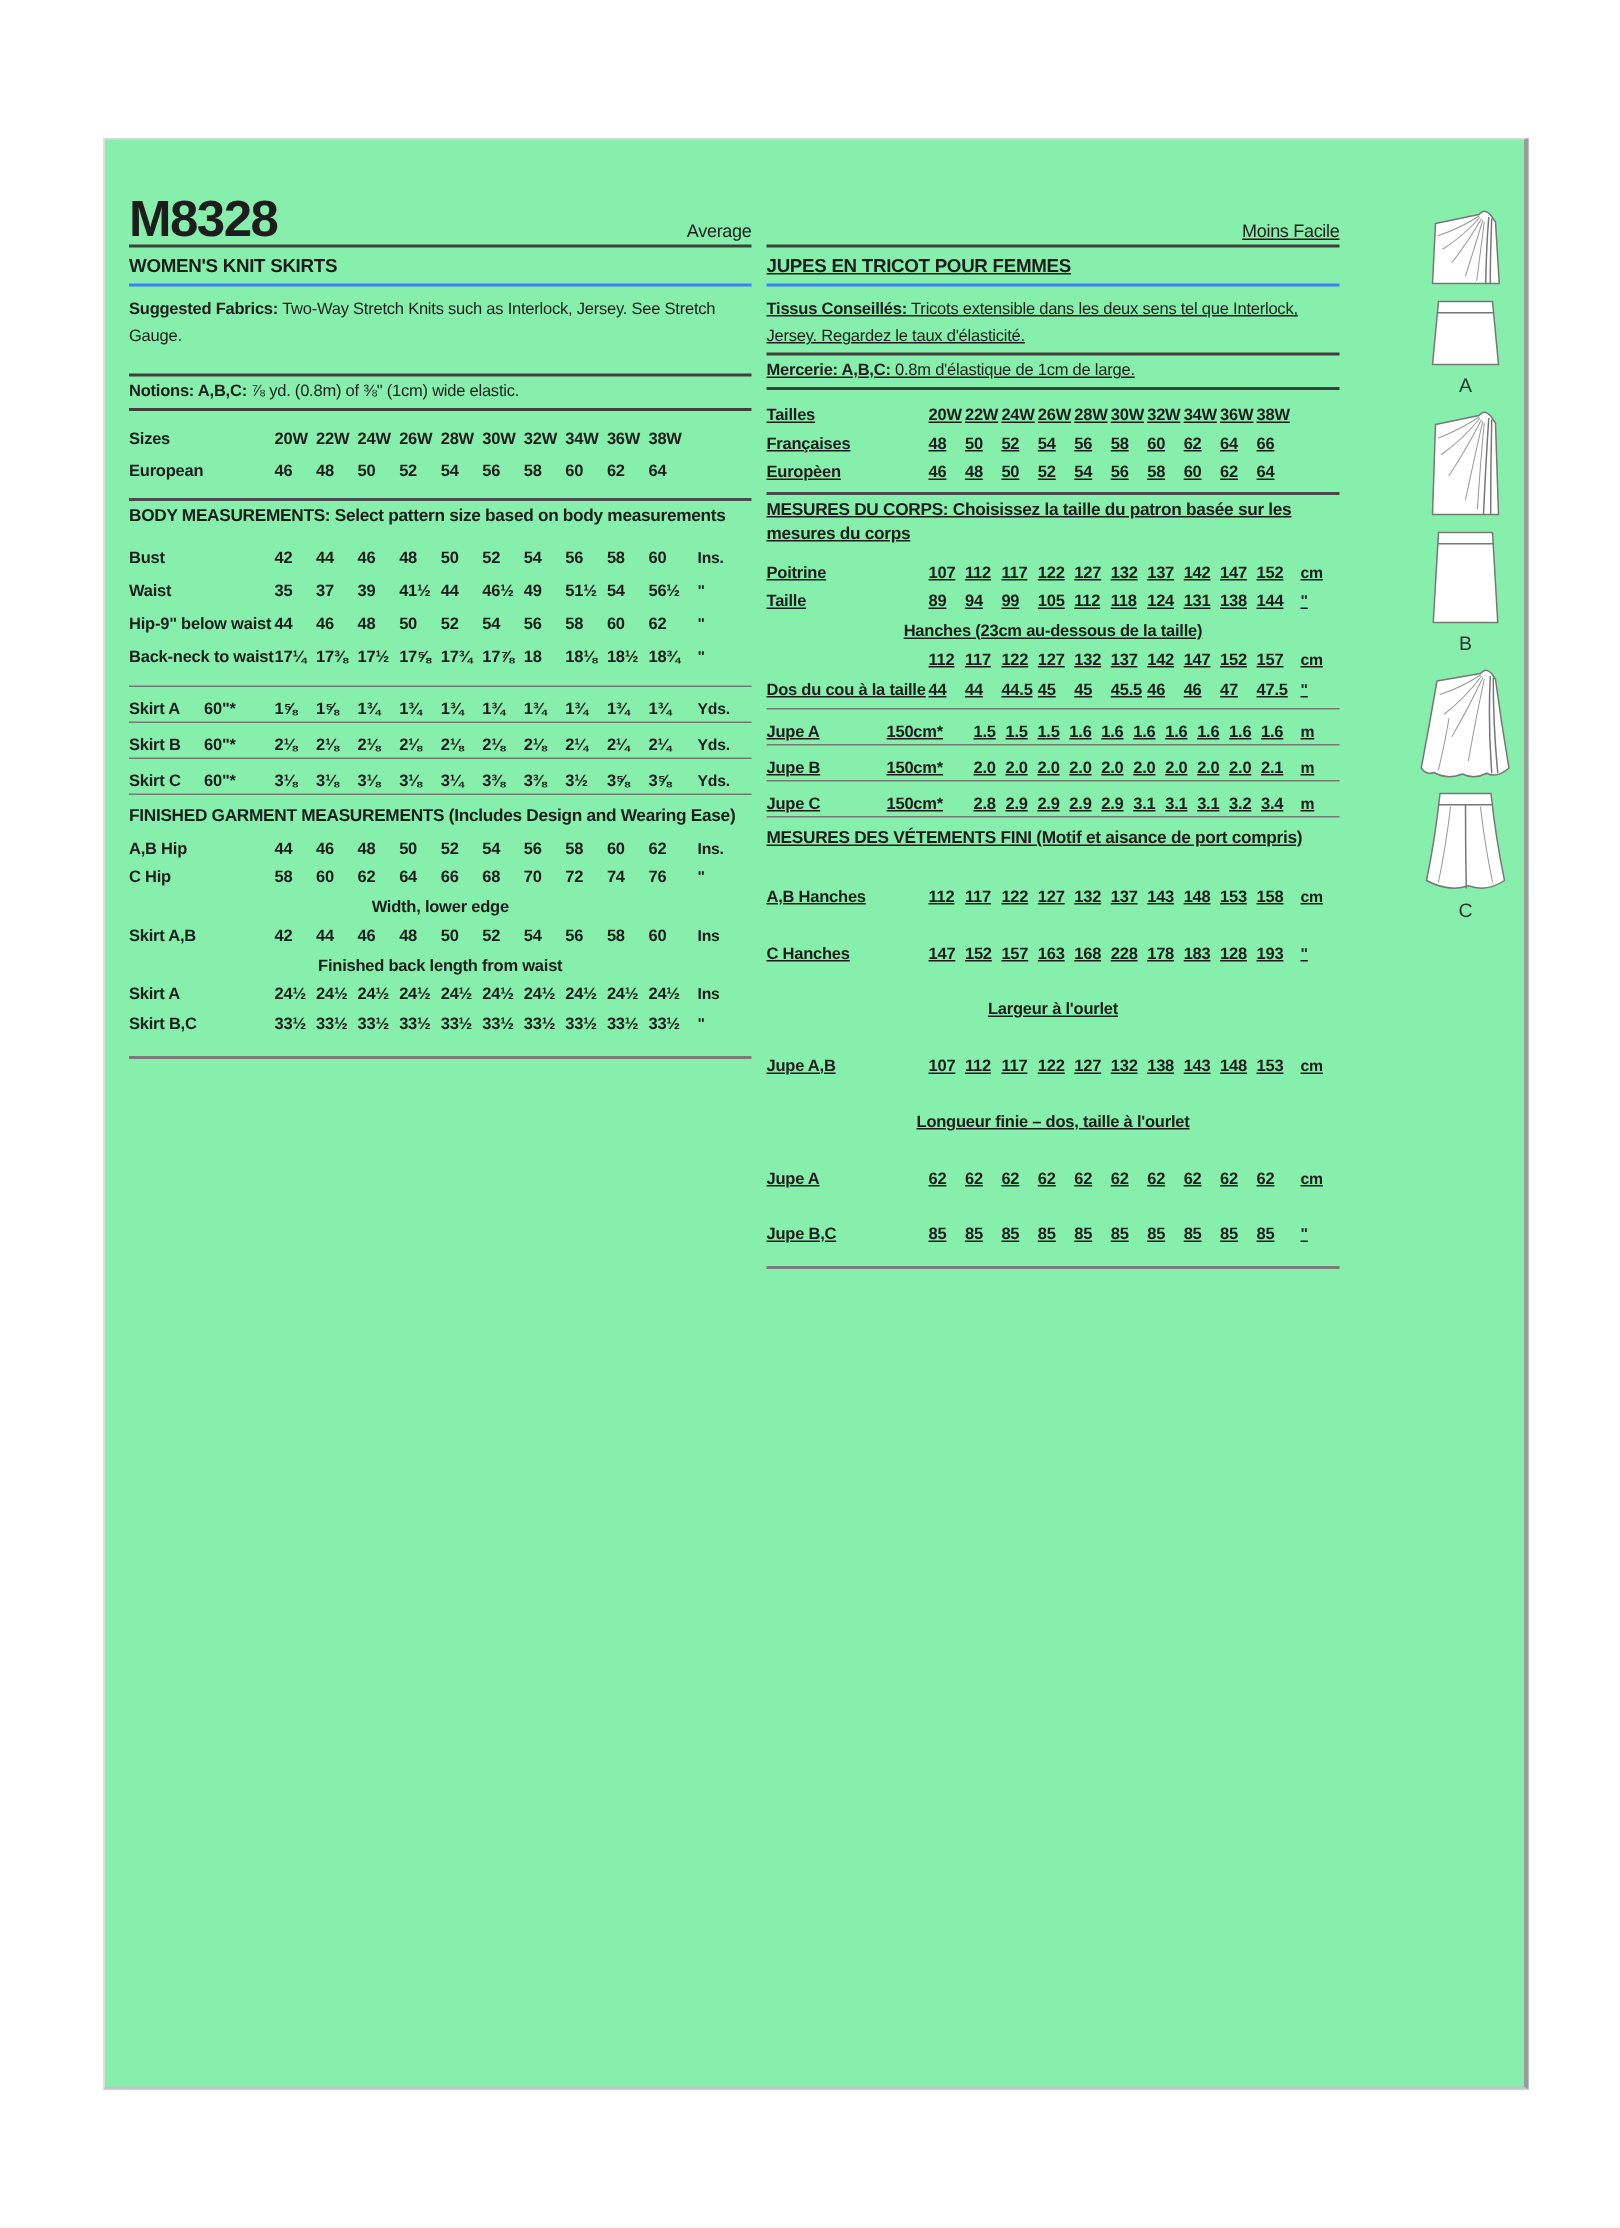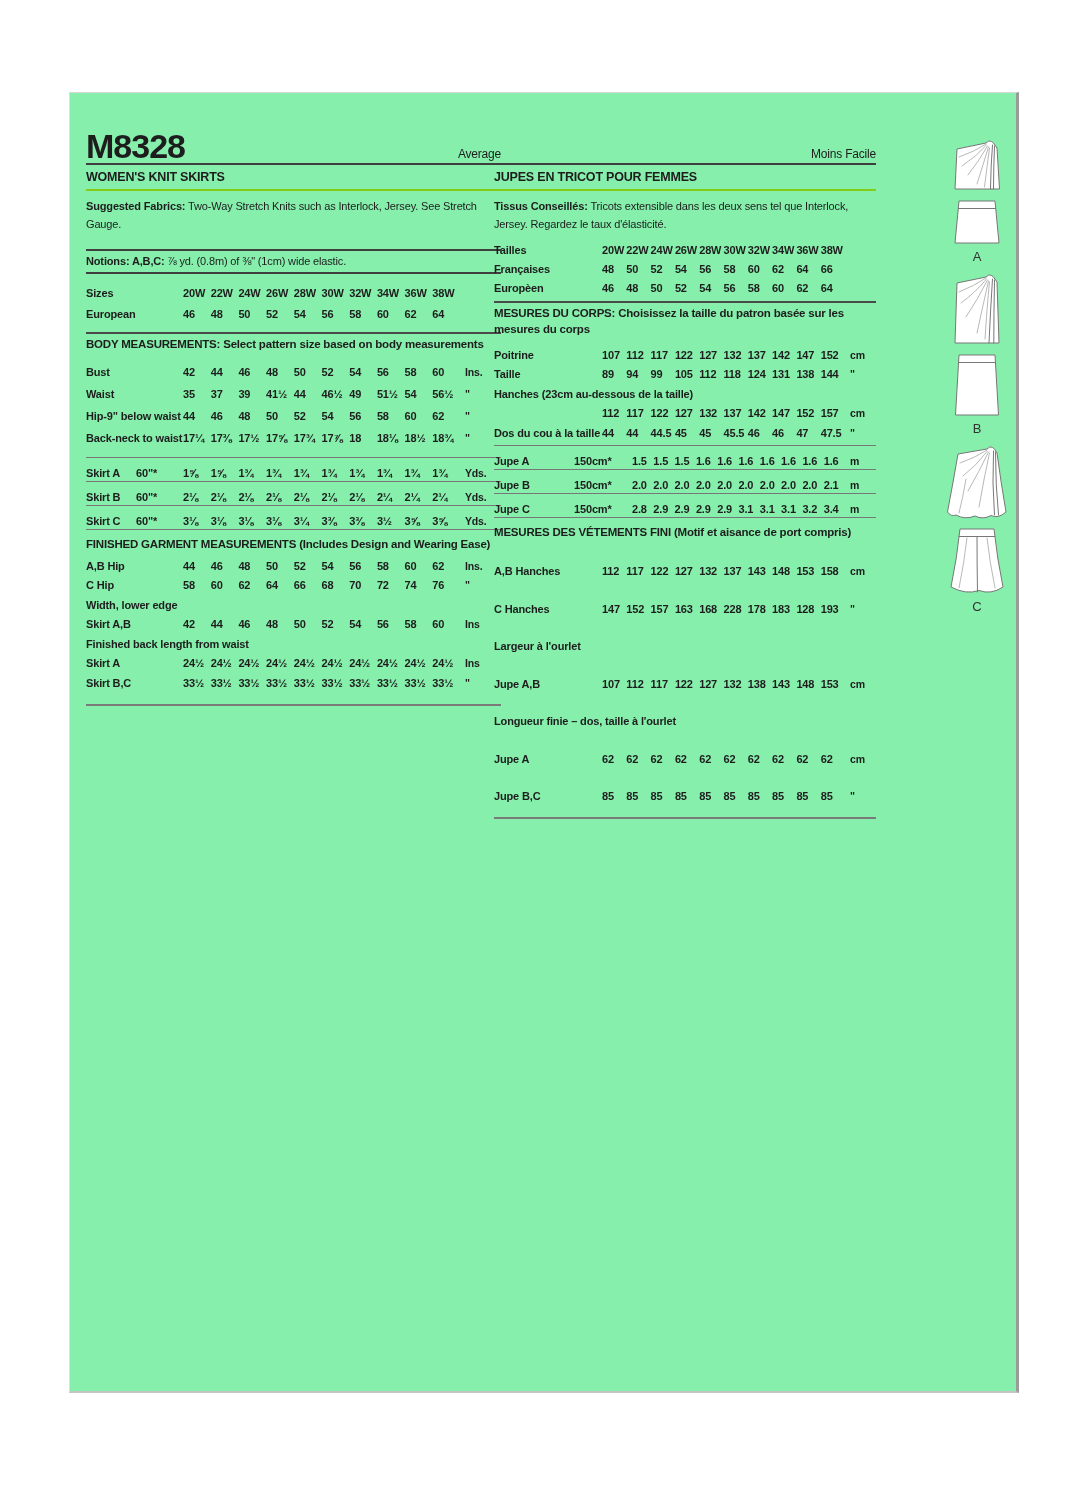--- a/index.html
+++ b/index.html
@@ -3,41 +3,41 @@
 <meta charset="utf-8">
 <style>
   html,body{margin:0;padding:0;background:#fff;}
   .canvas{position:relative;width:1080px;height:1485px;background:#fff;overflow:hidden;
           font-family:"Liberation Sans","DejaVu Sans",sans-serif;color:#1d1d1d;}
   .sheet{position:absolute;left:69px;top:92px;width:946px;height:1298px;background:#86efac;
          border-top:1px solid #d9d9d9;border-left:1px solid #dedede;
          border-right:3px solid #9b9b9b;border-bottom:2px solid #c4c4c4;}
   .col{position:absolute;top:36px;}
   .col-left{left:16px;width:415px;}
-  .col-right{left:424px;width:382px;}
+  .col-right{left:441px;width:382px;text-decoration:underline;}
 
   .title-row{display:flex;justify-content:space-between;align-items:flex-end;height:32px;
              border-bottom:2px solid #3f3f3f;padding-bottom:2px;}
   .pattern-no{font-size:34px;font-weight:800;letter-spacing:-1px;line-height:30px;}
   .difficulty{font-size:12px;font-weight:400;letter-spacing:-0.2px;}
 
   .sec-heading{margin-top:5px;font-size:12.5px;font-weight:700;letter-spacing:-0.2px;
-               line-height:15px;padding-bottom:4px;border-bottom:2px solid #84cc16;}
+               line-height:15px;padding-bottom:4px;border-bottom:2px solid #3b82f6;}
   .para{margin:6px 0 0 0;font-size:11px;line-height:18px;letter-spacing:-0.15px;font-weight:400;}
   .para b,.notions b{font-weight:700;}
   .notions{border-top:2px solid #3f3f3f;border-bottom:2px solid #3f3f3f;
            padding:3px 0;font-size:11px;line-height:15px;letter-spacing:-0.15px;font-weight:400;}
   .col-left .notions{margin-top:16px;}
   .col-right .notions{margin-top:2px;}
 
   .trow{display:flex;align-items:flex-end;height:21px;font-size:11px;font-weight:700;letter-spacing:-0.15px;}
   .col-right .trow{height:19px;}
   .rlabel{flex:0 0 97px;white-space:nowrap;}
   .col-right .rlabel{flex:0 0 108px;}
-  .rlabel.wide{flex:1 1 auto;}
+  .rlabel.wide{flex:1 1 auto;text-align:center;}
   .cells{flex:1;display:grid;grid-template-columns:repeat(10,1fr);}
   .cells .cell{text-align:left;white-space:nowrap;}
   .unit{flex:0 0 36px;padding-left:5px;white-space:nowrap;font-size:10.5px;}
   .col-right .unit{flex:0 0 26px;}
 
   .sizes-block{margin-top:4px;}
   .body-block{border-top:2px solid #4a4a4a;}
   .col-left .body-block{margin-top:12px;}
   .col-right .body-block{margin-top:7px;}
   .tbl-heading{font-size:11.5px;font-weight:700;letter-spacing:-0.2px;line-height:16px;margin-top:2px;}
@@ -337,20 +337,21 @@
       </div>
     </div>
 
     <div class="col col-right">
       <div class="title-row">
         <span></span>
         <span class="difficulty">Moins Facile</span>
       </div>
       <div class="sec-heading">JUPES EN TRICOT POUR FEMMES</div>
       <p class="para"><b>Tissus Conseillés:</b><span> Tricots extensible dans les deux sens tel que Interlock, Jersey. Regardez le taux d'élasticité.</span></p>
+      <div class="notions"><b>Mercerie: A,B,C:</b><span> 0.8m d'élastique de 1cm de large.</span></div>
 
       <div class="sizes-block">
         <div class="trow">
           <span class="rlabel">Tailles</span>
           <span class="cells">
               <span class="cell">20W</span>
               <span class="cell">22W</span>
               <span class="cell">24W</span>
               <span class="cell">26W</span>
               <span class="cell">28W</span>

